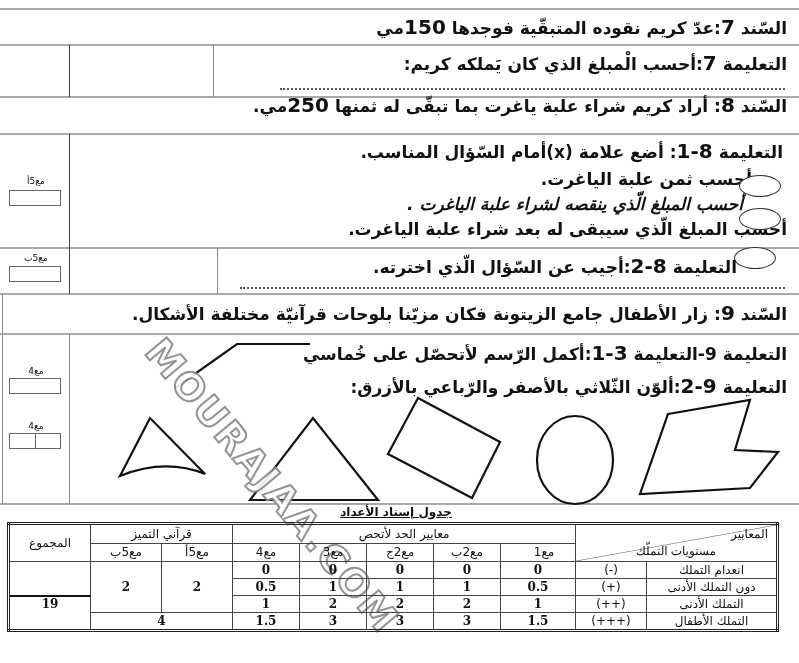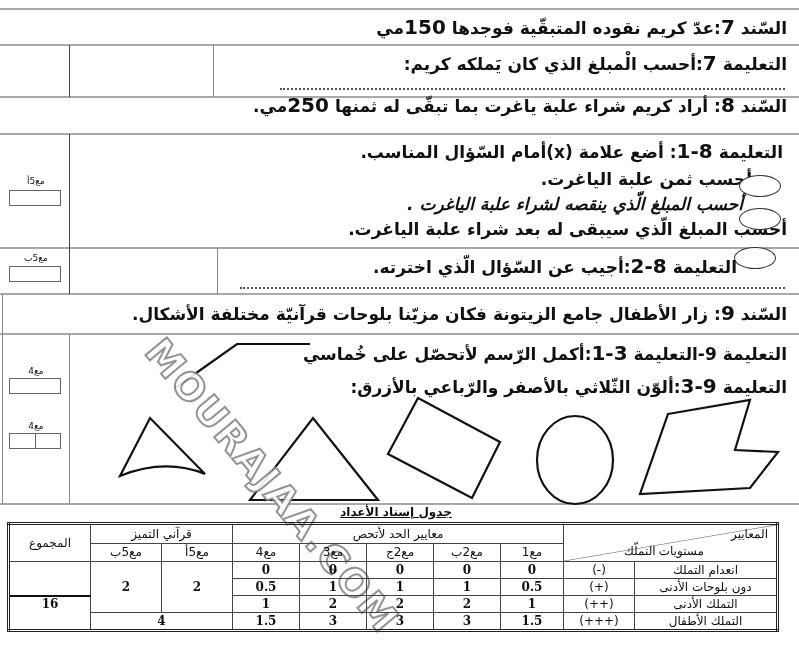--- a/index.html
+++ b/index.html
@@ -84,21 +84,21 @@
   <span class="num">9</span><span>: زار الأطفال جامع الزيتونة فكان مزيّنا بلوحات قرآنيّة مختلفة الأشكال.</span>
 </div>
 
 <div class="txt" style="right:12px; top:342px;">
   <span>التعليمة 9-التعليمة</span>
   <span class="num">3-1</span><span>:أكمل الرّسم لأتحصّل على خُماسي</span>
 </div>
 
 <div class="txt" style="right:12px; top:375px;">
   <span>التعليمة</span>
-  <span class="num">9-3</span><span>:ألوّن الثّلاثي بالأصفر والرّباعي بالأزرق:</span>
+  <span class="num">9-2</span><span>:ألوّن الثّلاثي بالأصفر والرّباعي بالأزرق:</span>
 </div>
 
 <div class="scorelabel" style="left:8px; top:366px;">مع4</div>
 <div class="scorebox" style="left:9px; top:378px;"></div>
 <div class="scorelabel" style="left:8px; top:421px;">مع4</div>
 <div class="scorebox split" style="left:9px; top:433px;"></div>
 
 <svg style="position:absolute; left:0; top:330px;" width="799" height="180" viewBox="0 330 799 180">
   <g fill="none" stroke="#111" stroke-width="2.2">
     <polyline points="175,388 237,344 310,344"></polyline>
@@ -121,58 +121,58 @@
             <line x1="0" y1="100" x2="100" y2="0" stroke="#555" stroke-width="1"></line>
           </svg>
       <span style="position:absolute; right:8px; top:2px;">المعايير</span>
       <span style="position:absolute; left:60px; bottom:2px;">مستويات التملّك</span>
     </td>
     <td colspan="5">معايير الحد لأتحص</td>
     <td colspan="2">قرآني التميز</td>
     <td rowspan="2" style="width:80px;">المجموع</td>
   </tr>
   <tr>
-    <td style="width:62px;">مع1</td>
+    <td style="width:62px;padding-left:12px;">مع1</td>
     <td style="width:66px;text-align:center;">مع2ب</td>
     <td style="width:66px;">مع2ج</td>
     <td style="width:66px;text-align:center;">مع3</td>
     <td style="width:66px;">مع4</td>
     <td style="width:70px;">مع5أ</td>
     <td style="width:70px;">مع5ب</td>
   </tr>
   <tr>
     <td class="lvl">انعدام التملك</td>
     <td style="width:70px;">(-)</td>
     <td class="bold">0</td>
     <td class="bold">0</td>
     <td class="bold">0</td>
     <td class="bold">0</td>
     <td class="bold">0</td>
     <td class="bold" rowspan="3">2</td>
     <td class="bold" rowspan="3">2</td>
     <td rowspan="2" style="border-bottom:2px solid #111;"></td>
   </tr>
   <tr>
-    <td class="lvl">دون بلوحات الأدنى</td>
+    <td class="lvl">دون التملك الأدنى</td>
     <td>(+)</td>
     <td class="bold">0.5</td>
     <td class="bold">1</td>
     <td class="bold">1</td>
     <td class="bold">1</td>
     <td class="bold">0.5</td>
   </tr>
   <tr>
     <td class="lvl">التملك الأدنى</td>
     <td>(++)</td>
     <td class="bold">1</td>
     <td class="bold">2</td>
     <td class="bold">2</td>
     <td class="bold">2</td>
     <td class="bold">1</td>
-    <td class="bold" rowspan="2" style="vertical-align:top;">16</td>
+    <td class="bold" rowspan="2" style="vertical-align:top;">19</td>
   </tr>
   <tr>
     <td class="lvl">التملك الأطفال</td>
     <td>(+++)</td>
     <td class="bold">1.5</td>
     <td class="bold">3</td>
     <td class="bold">3</td>
     <td class="bold">3</td>
     <td class="bold">1.5</td>
     <td class="bold" colspan="2">4</td>

